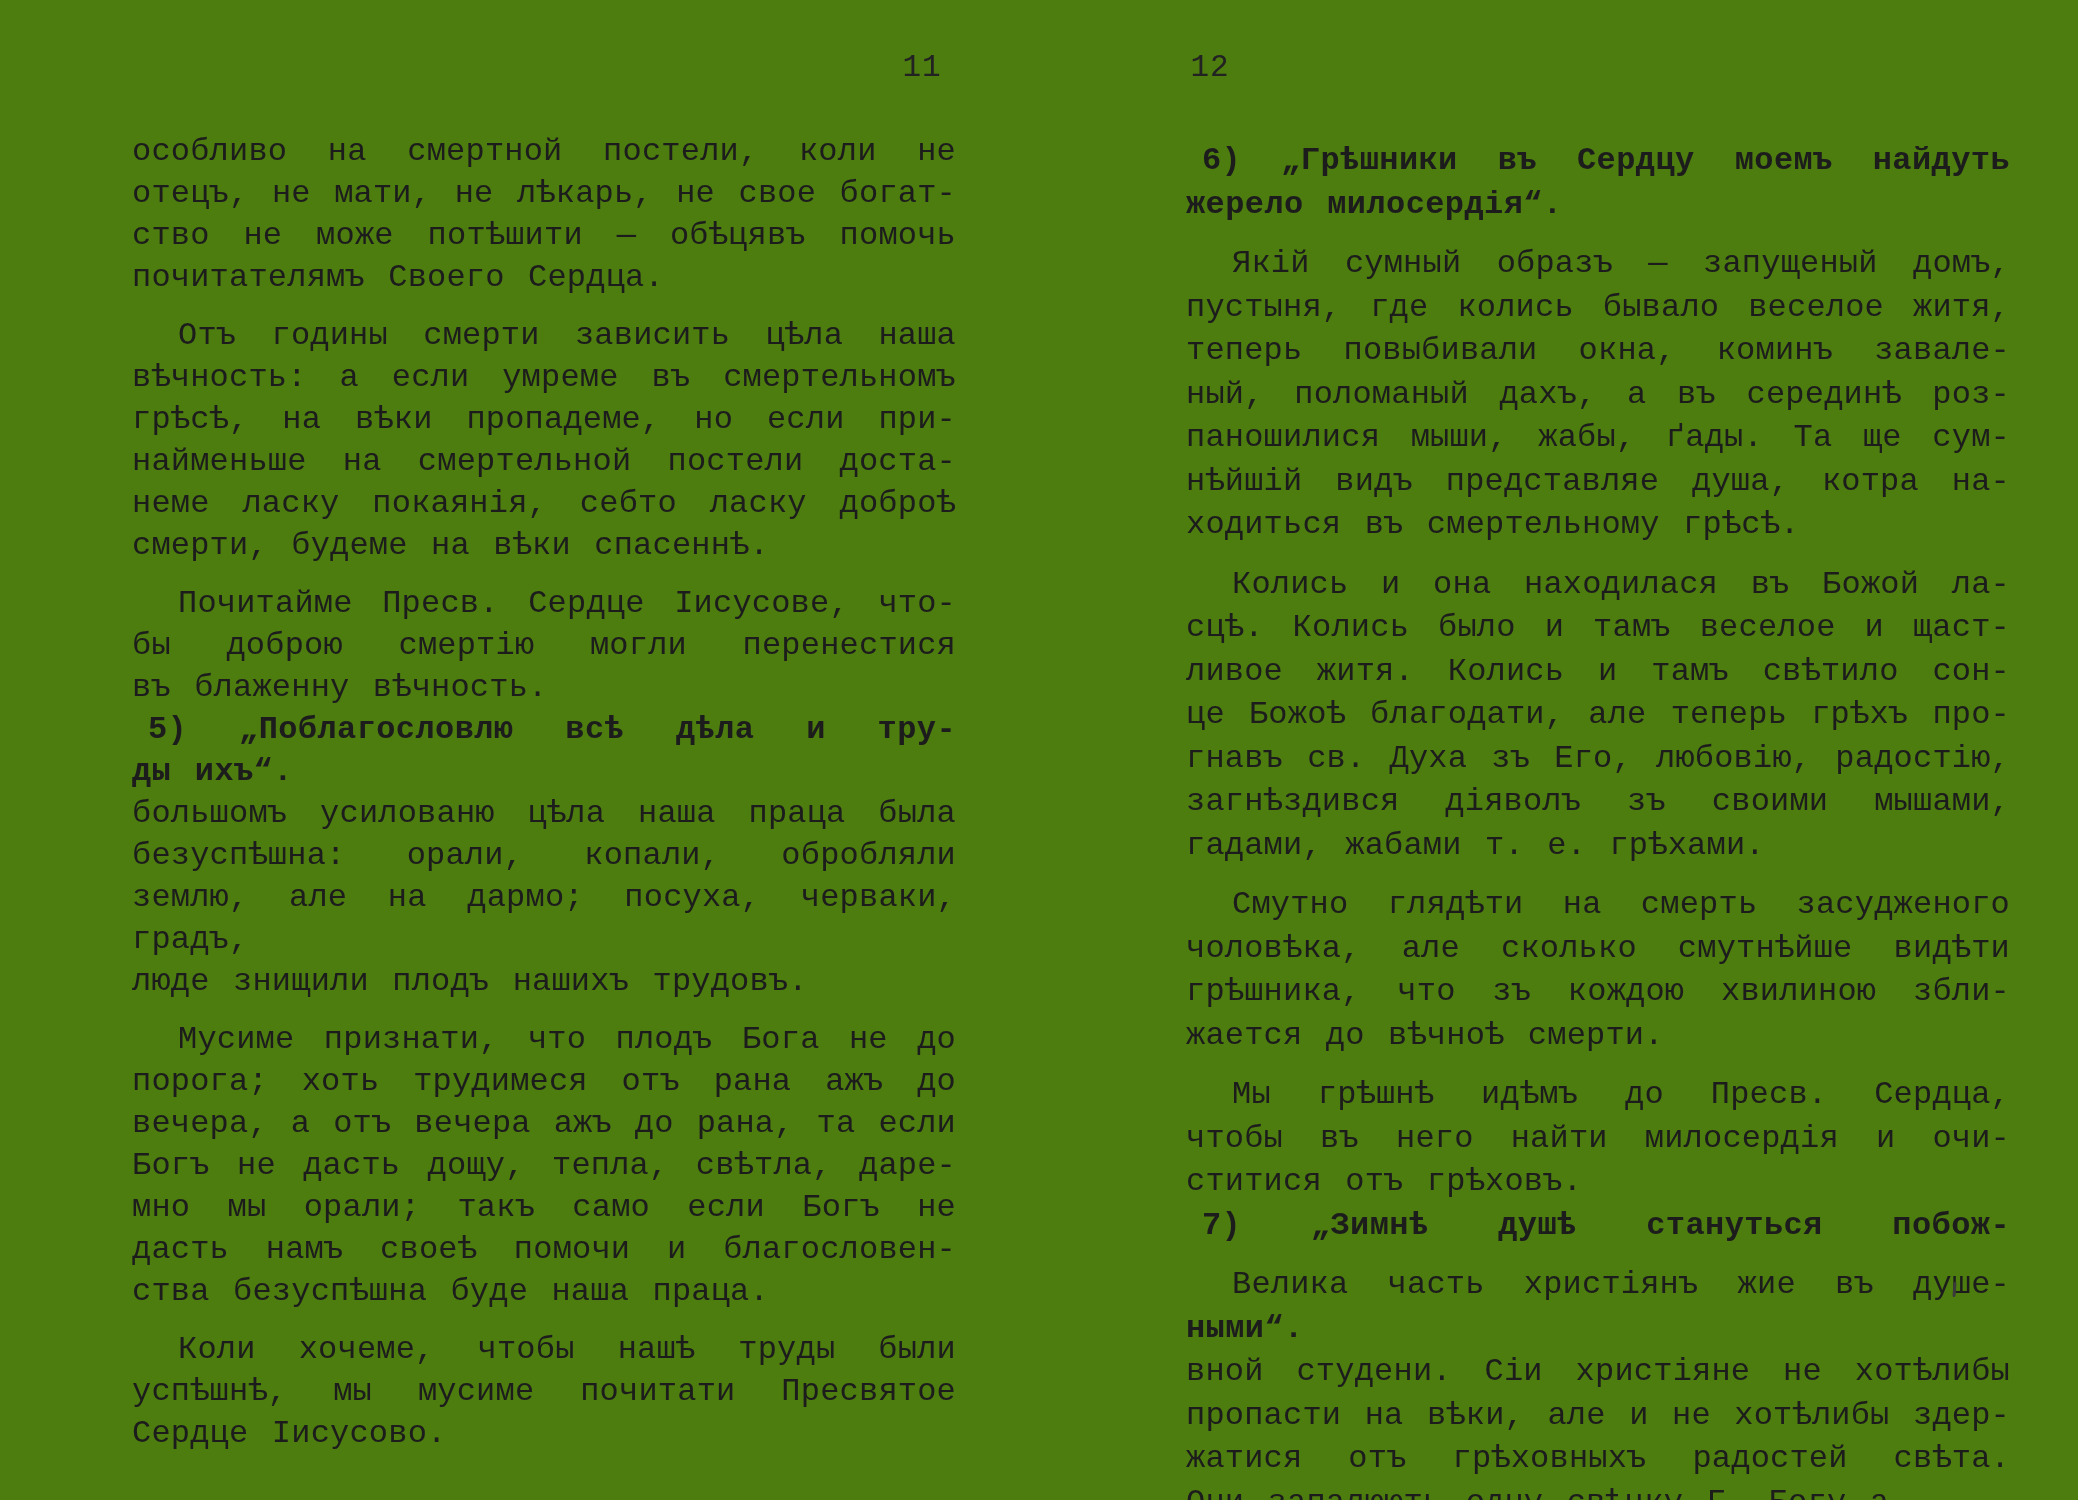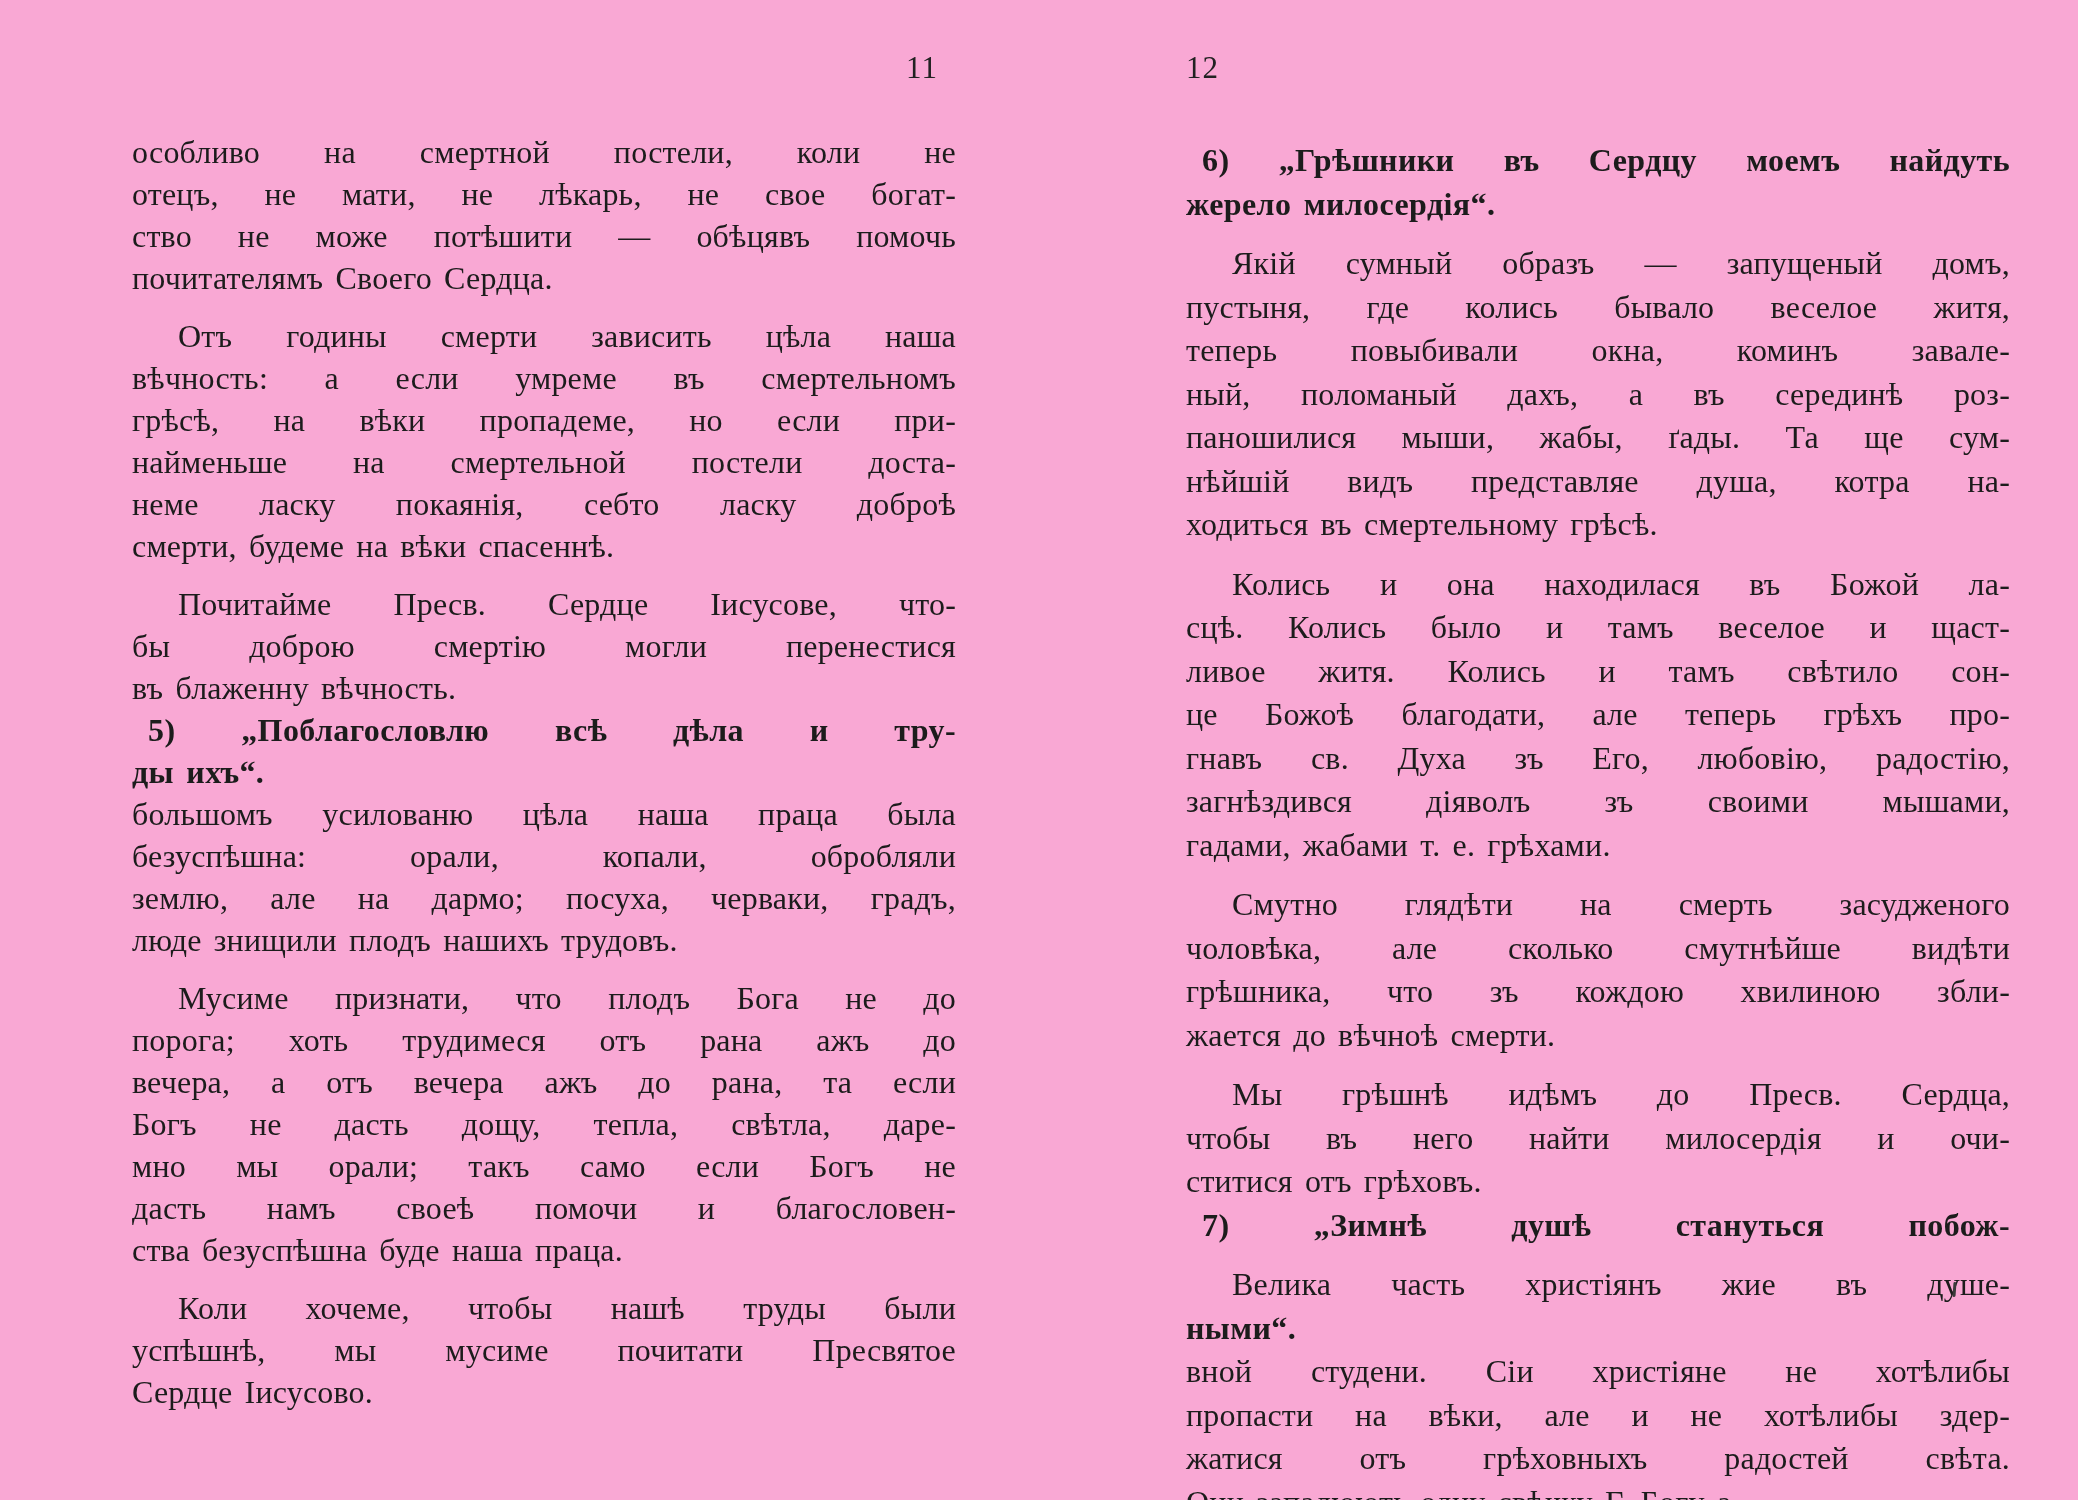--- a/index.html
+++ b/index.html
@@ -5,34 +5,34 @@
 <style>
   html, body {
     margin: 0;
     padding: 0;
     background: #e8e8e6;
   }
   .spread {
     position: relative;
     width: 2078px;
     height: 1500px;
-    background: #f9a8d4;
+    background: #4d7c0f;
     overflow: hidden;
-    font-family: Liberation Serif, serif;
+    font-family: Liberation Mono, monospace;
     color: #1c1c1c;
   }
   .pagenum {
     position: absolute;
     top: 50px;
     font-size: 31px;
     letter-spacing: 1px;
     color: #222;
   }
   .pagenum-left  { left: 898px; width: 48px; text-align: center; }
-  .pagenum-right { left: 1186px; width: 48px; text-align: left; }
+  .pagenum-right { left: 1186px; width: 48px; text-align: center; }
 
   .column {
     position: absolute;
     width: 824px;
     font-size: 32px;
   }
   .column-left  { left: 132px;  top: 131px; line-height: 42px; }
   .column-right { left: 1186px; top: 139px; line-height: 43.5px; }
 
   .line {

